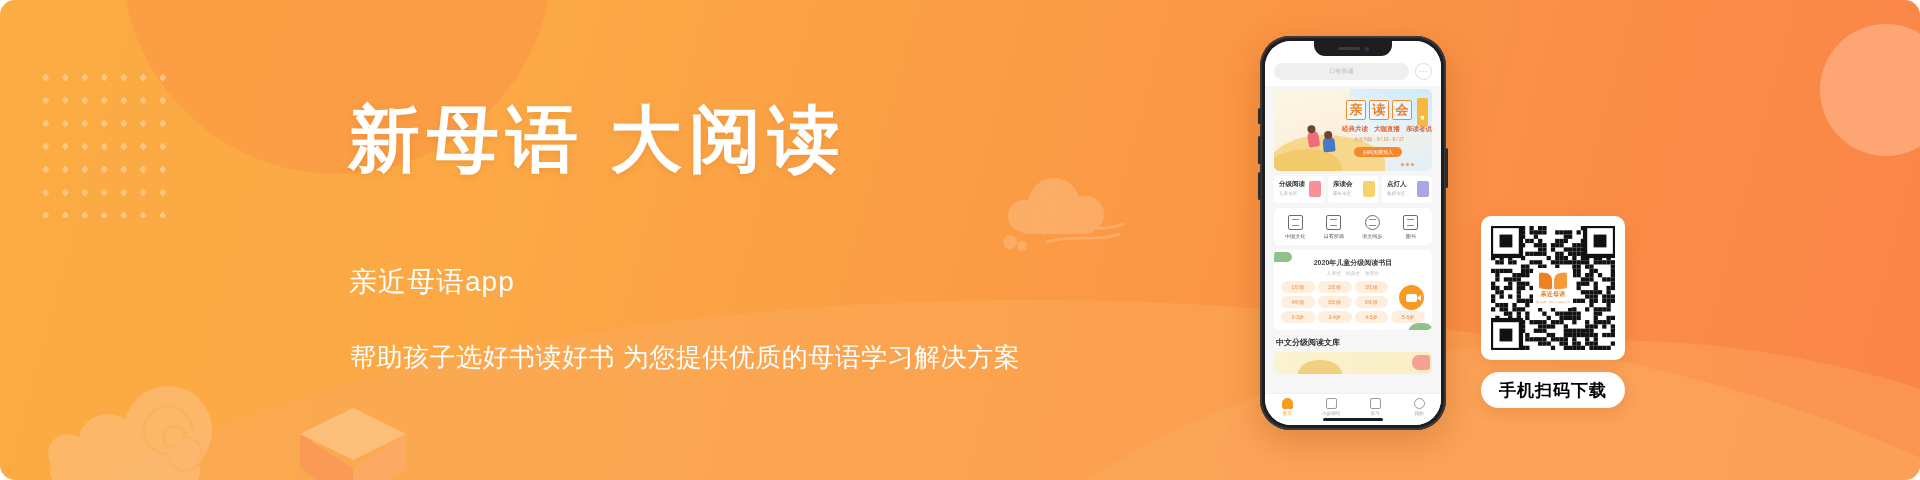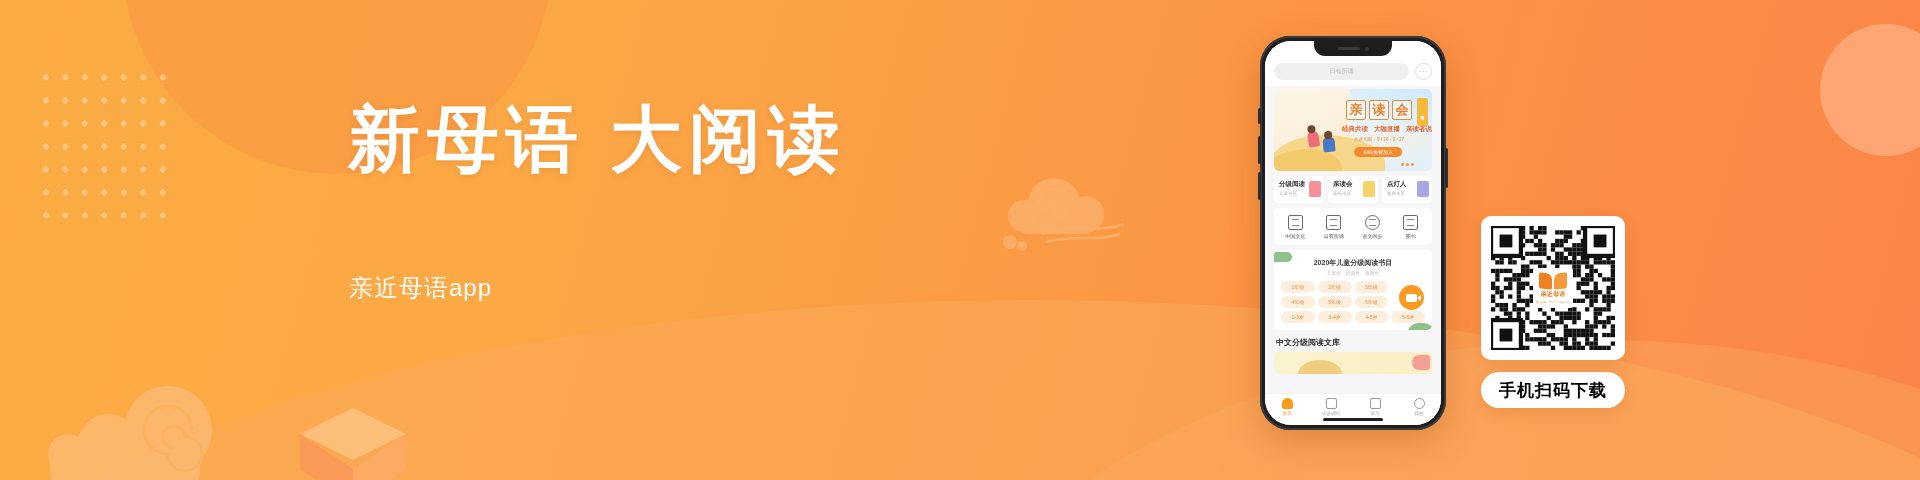--- a/index.html
+++ b/index.html
@@ -6,20 +6,21 @@
   html, body {
     width:1920px; height:480px;
     font-family:"Liberation Sans", "DejaVu Sans", sans-serif;
     overflow:hidden;
   }
 
   
   #banner{
     position:relative; width:1920px; height:480px; overflow:hidden;
     background:linear-gradient(105deg,#fbac42 0%,#fba846 28%,#fb9644 62%,#fa8448 100%);
+    border-radius:15px;
   }
 
   
   .circle-tl{
     position:absolute; left:122px; top:-256px; width:430px; height:430px;
     border-radius:50%; background:#fb9a44; opacity:.75;
   }
   .circle-tr{
     position:absolute; right:-32px; top:24px; width:132px; height:132px;
     border-radius:50%; background:#fdab7d; opacity:.85;
@@ -77,22 +78,22 @@
   .copy{ position:absolute; left:348px; top:0; width:660px; height:480px; }
 
   .headline{
     position:absolute; top:104px; left:0;
     font-family:"Liberation Serif","DejaVu Serif",serif;
     font-weight:700; font-size:72px; letter-spacing:7px;
     color:#ffffff; line-height:1; white-space:nowrap;
     text-shadow:0 2px 6px rgba(190,85,10,.18);
   }
   .subhead{
-    position:absolute; top:276px; left:1px;
-    font-size:24px; font-weight:300; letter-spacing:1px;
+    position:absolute; top:268px; left:1px;
+    font-size:28px; font-weight:300; letter-spacing:1px;
     color:#ffffff; line-height:1; white-space:nowrap;
   }
   .tagline{
     position:absolute; top:344px; left:2px;
     font-size:26px; font-weight:300; letter-spacing:.5px;
     color:#ffffff; line-height:1; white-space:nowrap;
   }
 
   
   .phone{
@@ -377,20 +378,21 @@
       <g fill="#fcbb80">
         <circle cx="8" cy="70" r="7"></circle>
         <circle cx="20" cy="74" r="5"></circle>
       </g>
     </svg>
   </div>
 
   <div class="copy">
     <div class="headline">新母语 大阅读</div>
     <div class="subhead">亲近母语app</div>
+    <div class="tagline">帮助孩子选好书读好书 为您提供优质的母语学习解决方案</div>
   </div>
 
   <div class="phone">
     <div class="side-btn btn-sil"></div>
     <div class="side-btn btn-up"></div>
     <div class="side-btn btn-dn"></div>
     <div class="side-btn btn-pw"></div>
 
     <div class="screen">
       <div class="notch">

